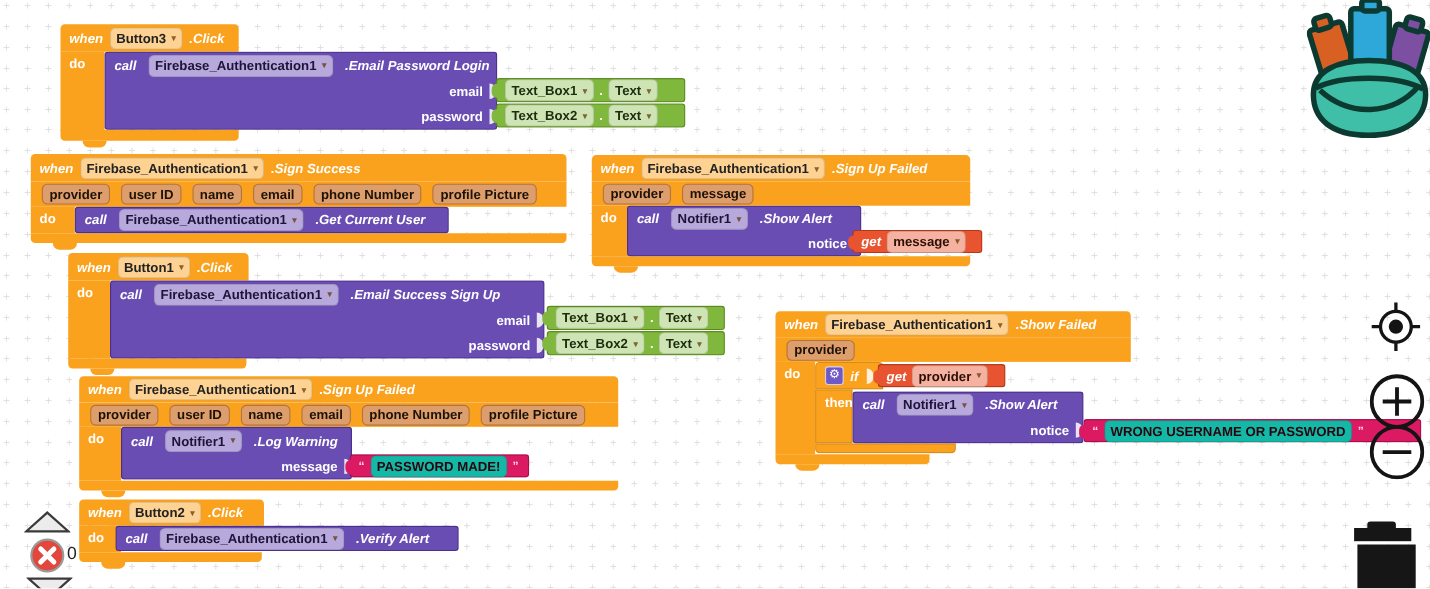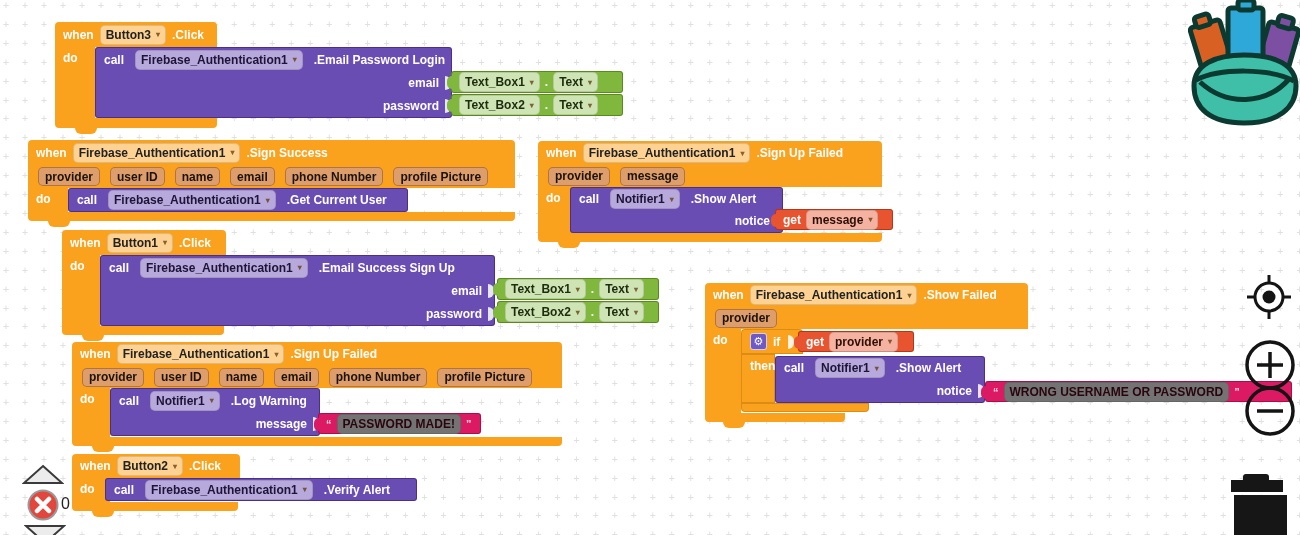--- a/index.html
+++ b/index.html
@@ -8,41 +8,41 @@
   .grid{position:absolute;left:3px;top:-3px;width:1400px;height:600px;z-index:0;
     color:#e0e0e0;font-family:"DejaVu Sans Mono",monospace;font-size:10px;font-weight:normal;
     letter-spacing:13px;line-height:18.9px;white-space:pre;pointer-events:none;user-select:none;}
   .abs{position:absolute;box-sizing:border-box;}
   .orange{background:var(--orange);}
   .ev-head{display:flex;align-items:center;gap:6px;padding:0 8px;border-radius:4px 4px 0 0;z-index:10;}
   .ev-params{display:flex;align-items:center;gap:10px;padding:0 10px;z-index:10;}
   .docol{z-index:10;padding:4px 0 0 8px;}
   .foot{z-index:10;border-radius:0 0 4px 4px;}
   .tab{z-index:10;border-radius:0 0 6px 6px;}
-  .kw{white-space:nowrap;}
+  .kw{white-space:nowrap;font-style:italic;}
   .chip{background:rgba(255,255,255,.52);border:1px solid rgba(0,0,0,.12);border-radius:5px;
     padding:0 5px;height:18px;display:inline-flex;align-items:center;gap:5px;color:#222;white-space:nowrap;}
   .dd{font-size:8px;opacity:.7;color:#5a3000;}
   .pchip{background:#DE9E6C;border:1px solid rgba(140,80,30,.55);border-radius:5px;
     padding:0 6px;height:17px;display:inline-flex;align-items:center;color:#1c1208;white-space:nowrap;}
   .call{background:var(--purple);border:1px solid rgba(35,10,90,.45);border-radius:3px;
     display:flex;flex-direction:column;z-index:12;}
   .call-head{display:flex;align-items:center;gap:11px;padding:0 8px;height:23px;}
   .call .chip{color:#1d1438;}
   .argrow{display:flex;align-items:center;justify-content:flex-end;gap:6px;height:23px;}
   .sock{width:6px;height:14px;background:rgba(255,255,255,.85);border-radius:0 7px 7px 0;flex:none;}
   .plug{z-index:14;display:flex;align-items:center;gap:5px;padding:0 7px;border-radius:3px;}
   .plug::before{content:"";position:absolute;left:-5px;top:4px;width:6px;height:13px;
     background:inherit;border-radius:5px 0 0 5px;}
   .green{background:var(--green);border:1px solid rgba(60,100,0,.55);}
   .green .chip{background:rgba(255,255,255,.62);color:#1d2c0d;}
   .getblk{background:var(--red);border:1px solid rgba(130,25,0,.5);}
   .getblk .chip{background:rgba(255,255,255,.55);color:#2b0f05;}
   .str{background:var(--pink);border:1px solid rgba(120,0,45,.5);color:#ffd6e6;}
-  .str .chip{background:#737373;border-color:rgba(0,0,0,.12);color:#29060f;overflow:hidden;}
+  .str .chip{background:#14b8a6;border-color:rgba(0,0,0,.12);color:#29060f;overflow:hidden;}
   .quote{font-size:11px;line-height:10px;}
   .gold{background:var(--orange);border:1px solid rgba(150,90,0,.3);}
   .gearbox{width:15px;height:15px;background:#6E59C6;border:1px solid rgba(255,255,255,.7);
     border-radius:3px;color:#fff;font-size:11px;line-height:14px;text-align:center;flex:none;font-weight:normal;}
   .ovl{z-index:50;}
   .trash{background:#161616;z-index:50;}
   .cnt{color:#222;font-size:16px;font-weight:normal;z-index:50;}
 </style>
 </head>
 <body>

